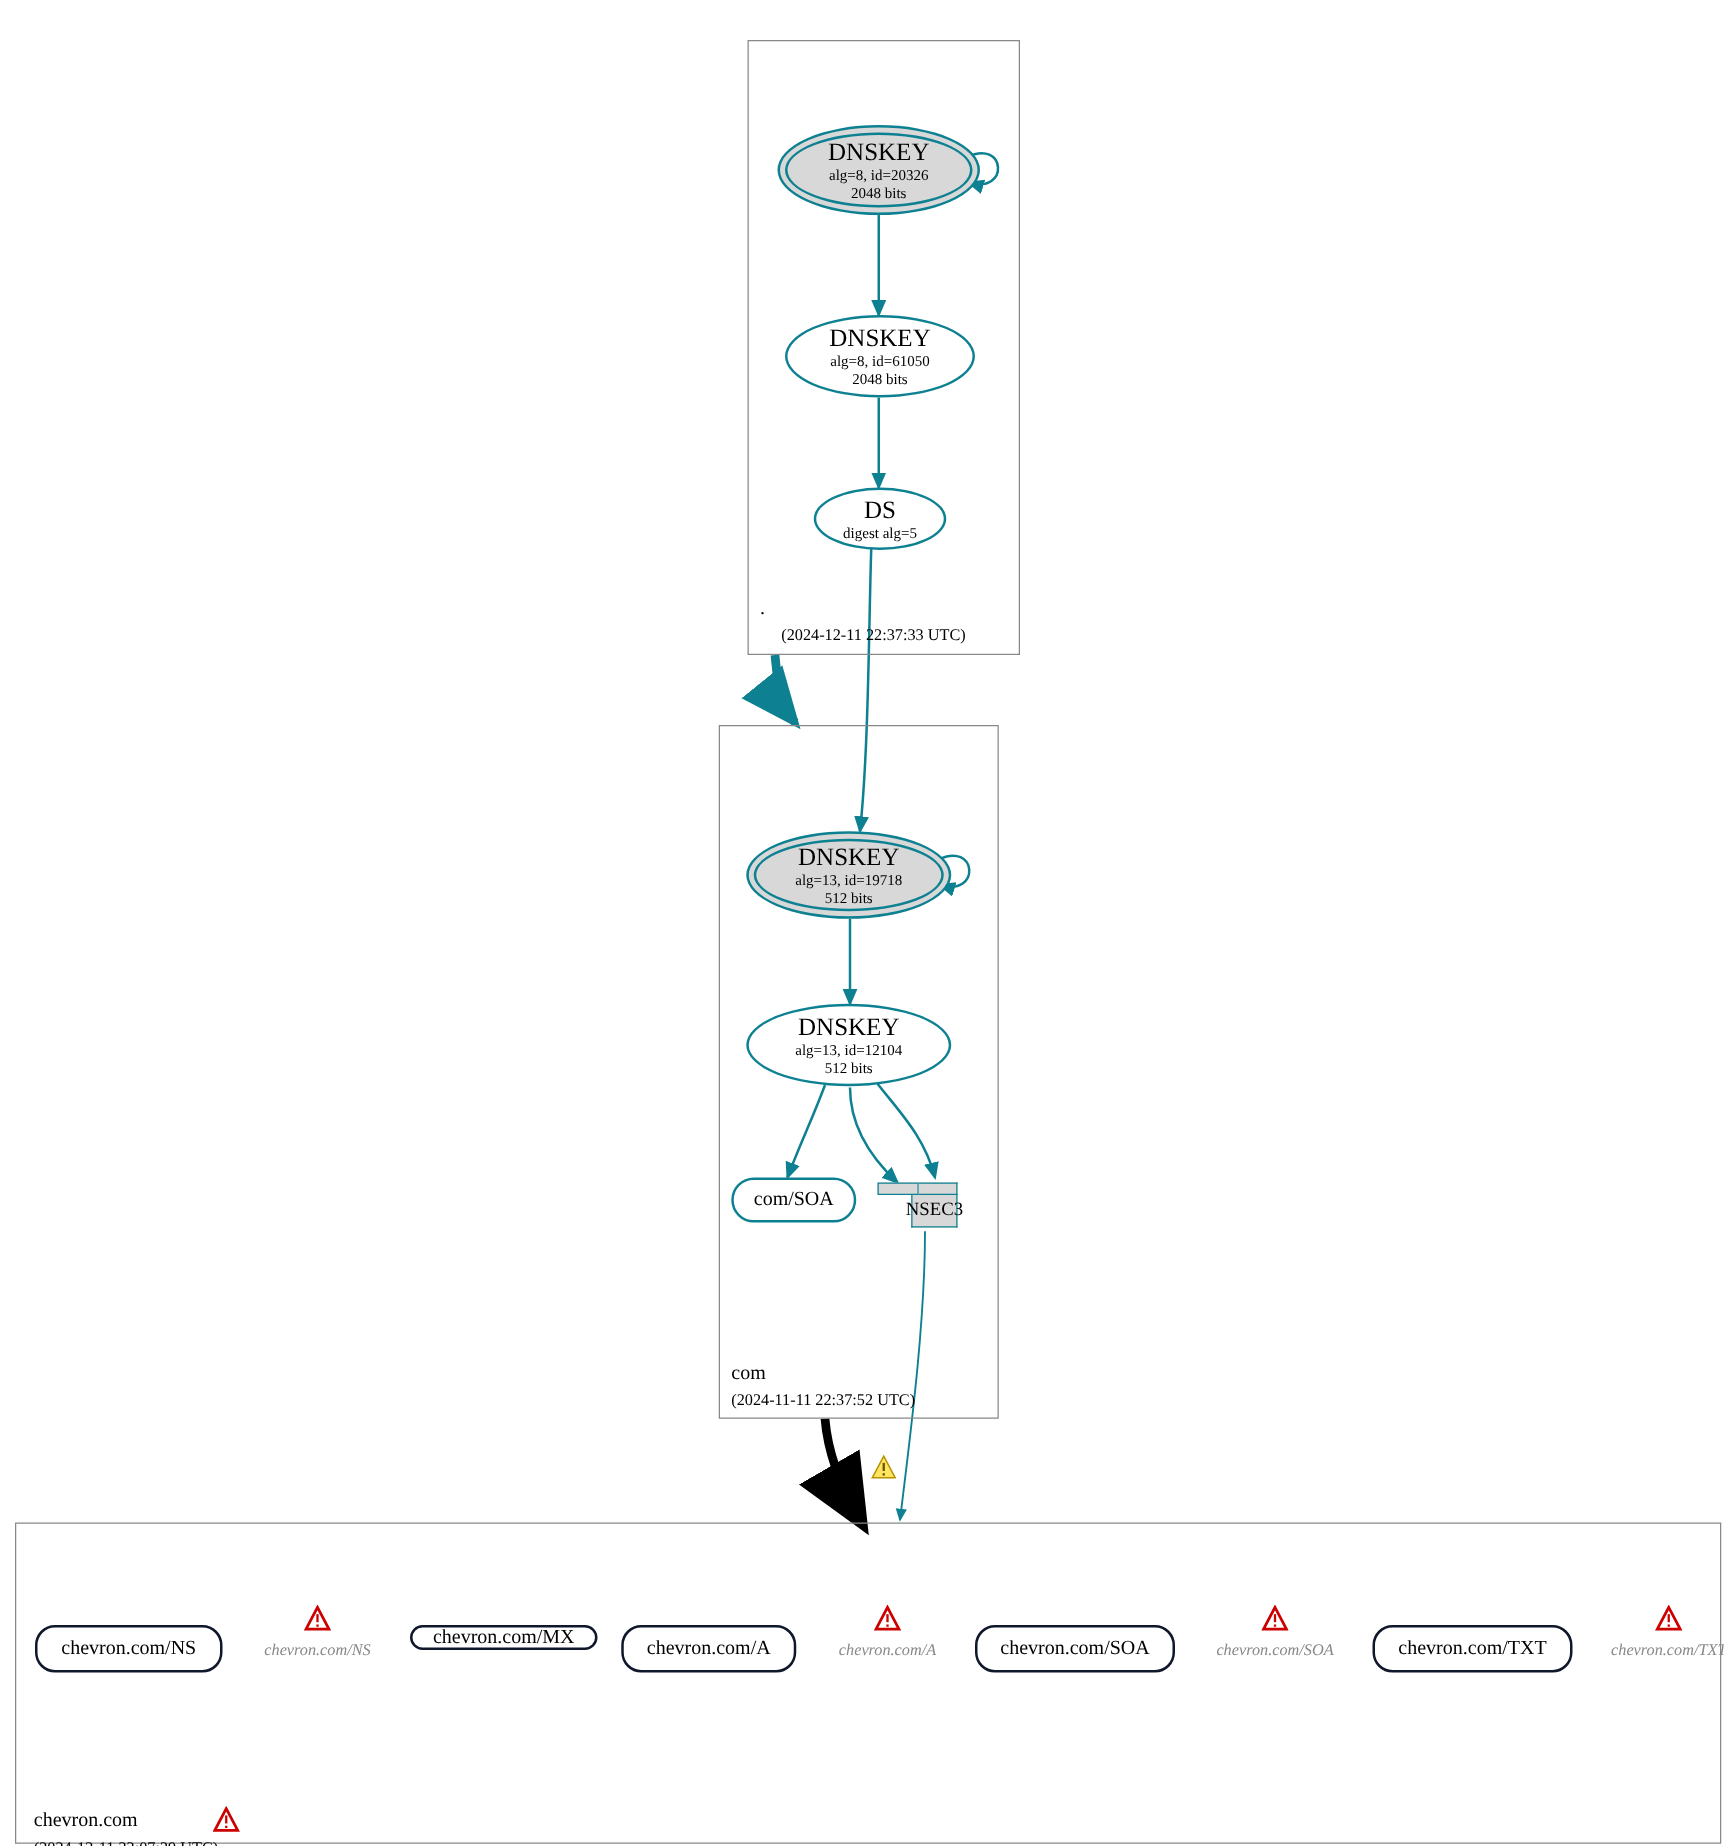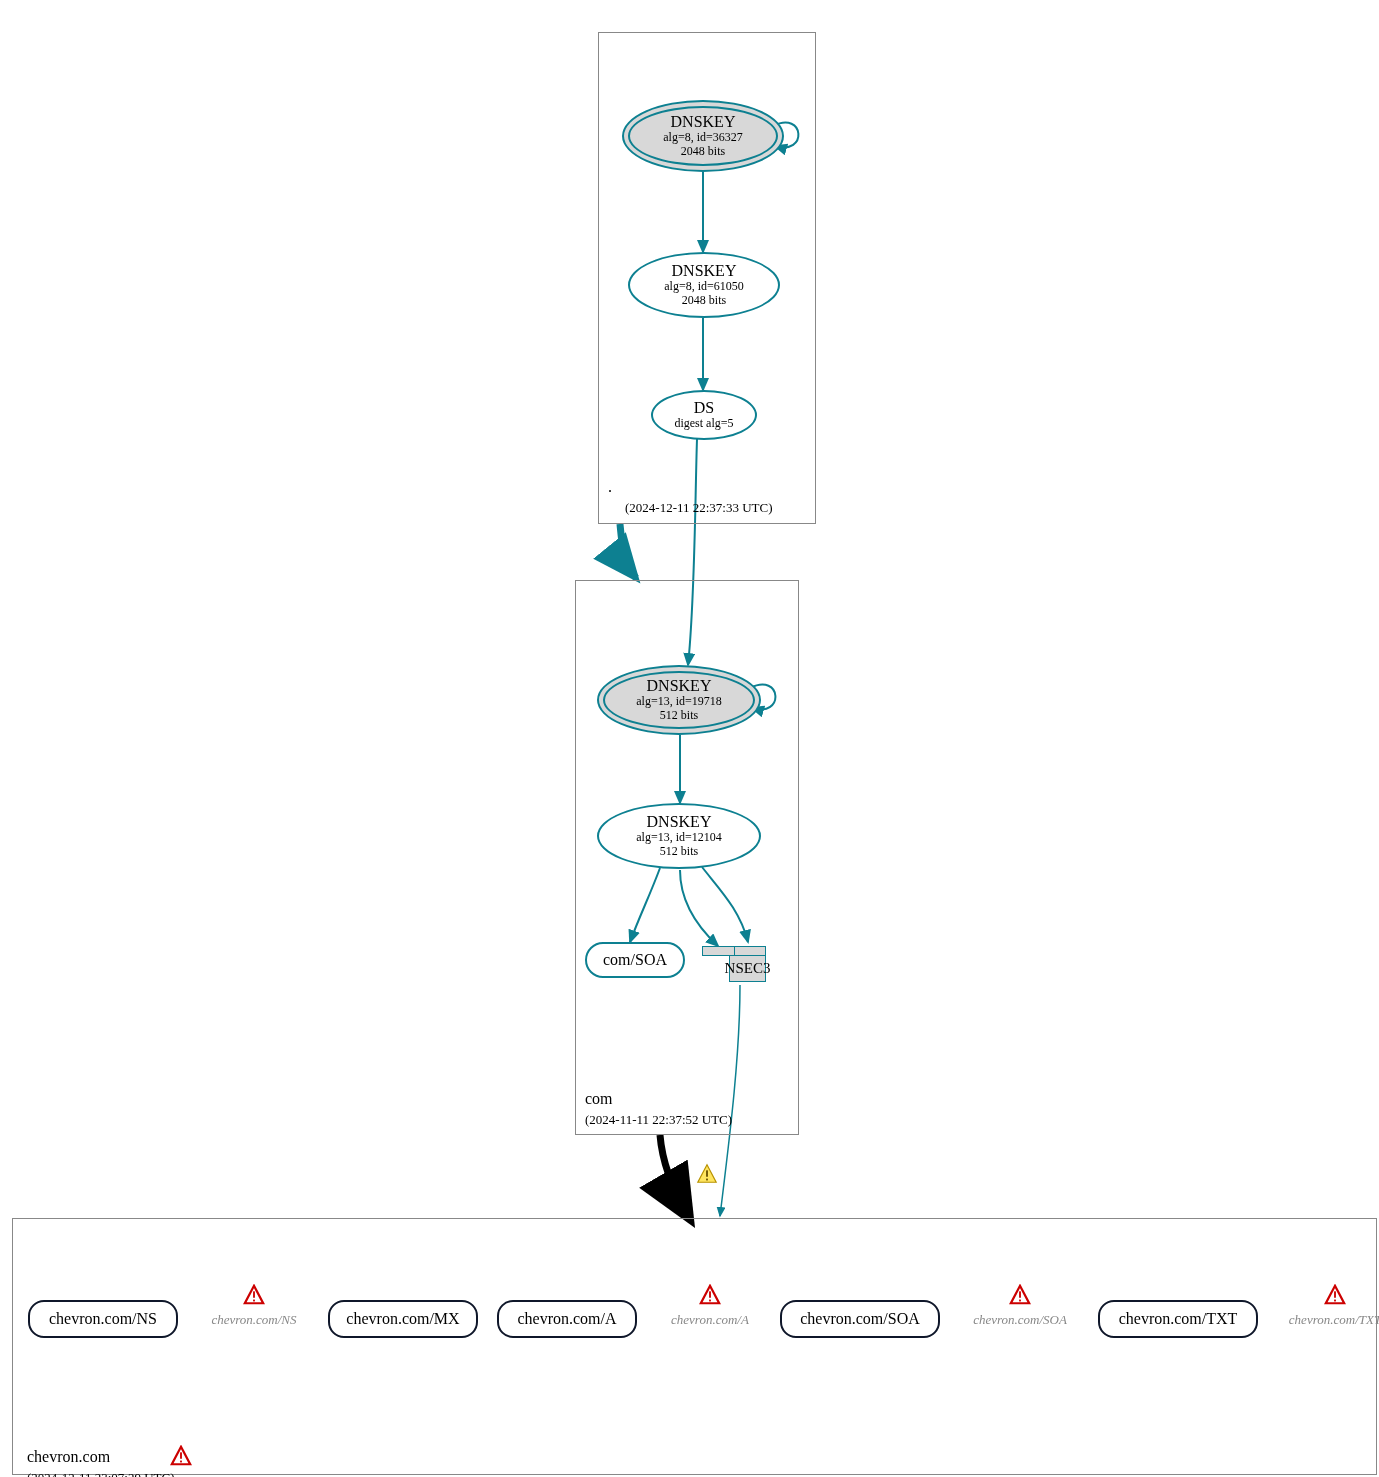--- a/index.html
+++ b/index.html
@@ -47,21 +47,21 @@
     content: "";
     position: absolute;
     inset: 4px;
     border: 2px solid #0d8091;
     border-radius: 50%;
     box-sizing: border-box;
     pointer-events: none;
   }
   .ellipse-node.filled { background: #d8d8d8; }
   .ellipse-node.unfilled { background: #ffffff; }
-  .node-title { font-size: 16px; color: #000; }
+  .node-title { font-size: 20px; color: #000; }
   .node-sub { font-size: 12px; color: #000; }
 
   .rrect-node {
     position: absolute;
     border: 2px solid #0f172a;
     border-radius: 16px;
     background: #ffffff;
     display: flex;
     justify-content: center;
     align-items: center;
@@ -156,21 +156,21 @@
 
     <path d="M660,1135 C 662,1160 670,1185 688,1216" fill="none" stroke="#000" stroke-width="7" marker-end="url(#arr-black)"></path>
   </svg>
 
   <div class="zone-box" style="left:598px;top:32px;width:218px;height:492px;"></div>
   <span class="zone-label" style="left:608px;top:478px;">.</span>
   <span class="zone-sublabel" style="left:608px;top:500px;margin-left:17px;">(2024-12-11 22:37:33 UTC)</span>
 
   <div class="ellipse-node double filled" style="left:622px;top:100px;width:162px;height:72px;">
     <span class="node-title">DNSKEY</span>
-    <span class="node-sub">alg=8, id=36327</span>
+    <span class="node-sub">alg=8, id=20326</span>
     <span class="node-sub">2048 bits</span>
   </div>
 
   <div class="ellipse-node unfilled" style="left:628px;top:252px;width:152px;height:66px;">
     <span class="node-title">DNSKEY</span>
     <span class="node-sub">alg=8, id=61050</span>
     <span class="node-sub">2048 bits</span>
   </div>
 
   <div class="ellipse-node unfilled" style="left:651px;top:390px;width:106px;height:50px;">
@@ -233,21 +233,21 @@
         <span>chevron.com/NS</span>
       </div>
       <span class="error-icon" style="left: 243px; top: 1284px; width: 22px; height: 22px;">
         <svg width="22" height="22" viewBox="0 0 24 24">
           <path d="M12 2 L22 21 L2 21 Z" fill="#ffffff" stroke="#cc0000" stroke-width="2.4"></path>
           <rect x="11" y="8" width="2" height="7" fill="#cc0000"></rect>
           <rect x="11" y="17" width="2" height="2" fill="#cc0000"></rect>
         </svg>
       </span>
       <div class="ghost-label" style="left: 195px; top: 1312px; width: 118px;">chevron.com/NS</div>
-      <div class="rrect-node" style="left: 328px; top: 1300px; width: 150px; height: 38px;">
+      <div class="rrect-node" style="left: 328px; top: 1300px; width: 150px; height: 20px;">
         <span>chevron.com/MX</span>
       </div>
       <div class="rrect-node" style="left: 497px; top: 1300px; width: 140px; height: 38px;">
         <span>chevron.com/A</span>
       </div>
       <span class="error-icon" style="left: 699px; top: 1284px; width: 22px; height: 22px;">
         <svg width="22" height="22" viewBox="0 0 24 24">
           <path d="M12 2 L22 21 L2 21 Z" fill="#ffffff" stroke="#cc0000" stroke-width="2.4"></path>
           <rect x="11" y="8" width="2" height="7" fill="#cc0000"></rect>
           <rect x="11" y="17" width="2" height="2" fill="#cc0000"></rect>

